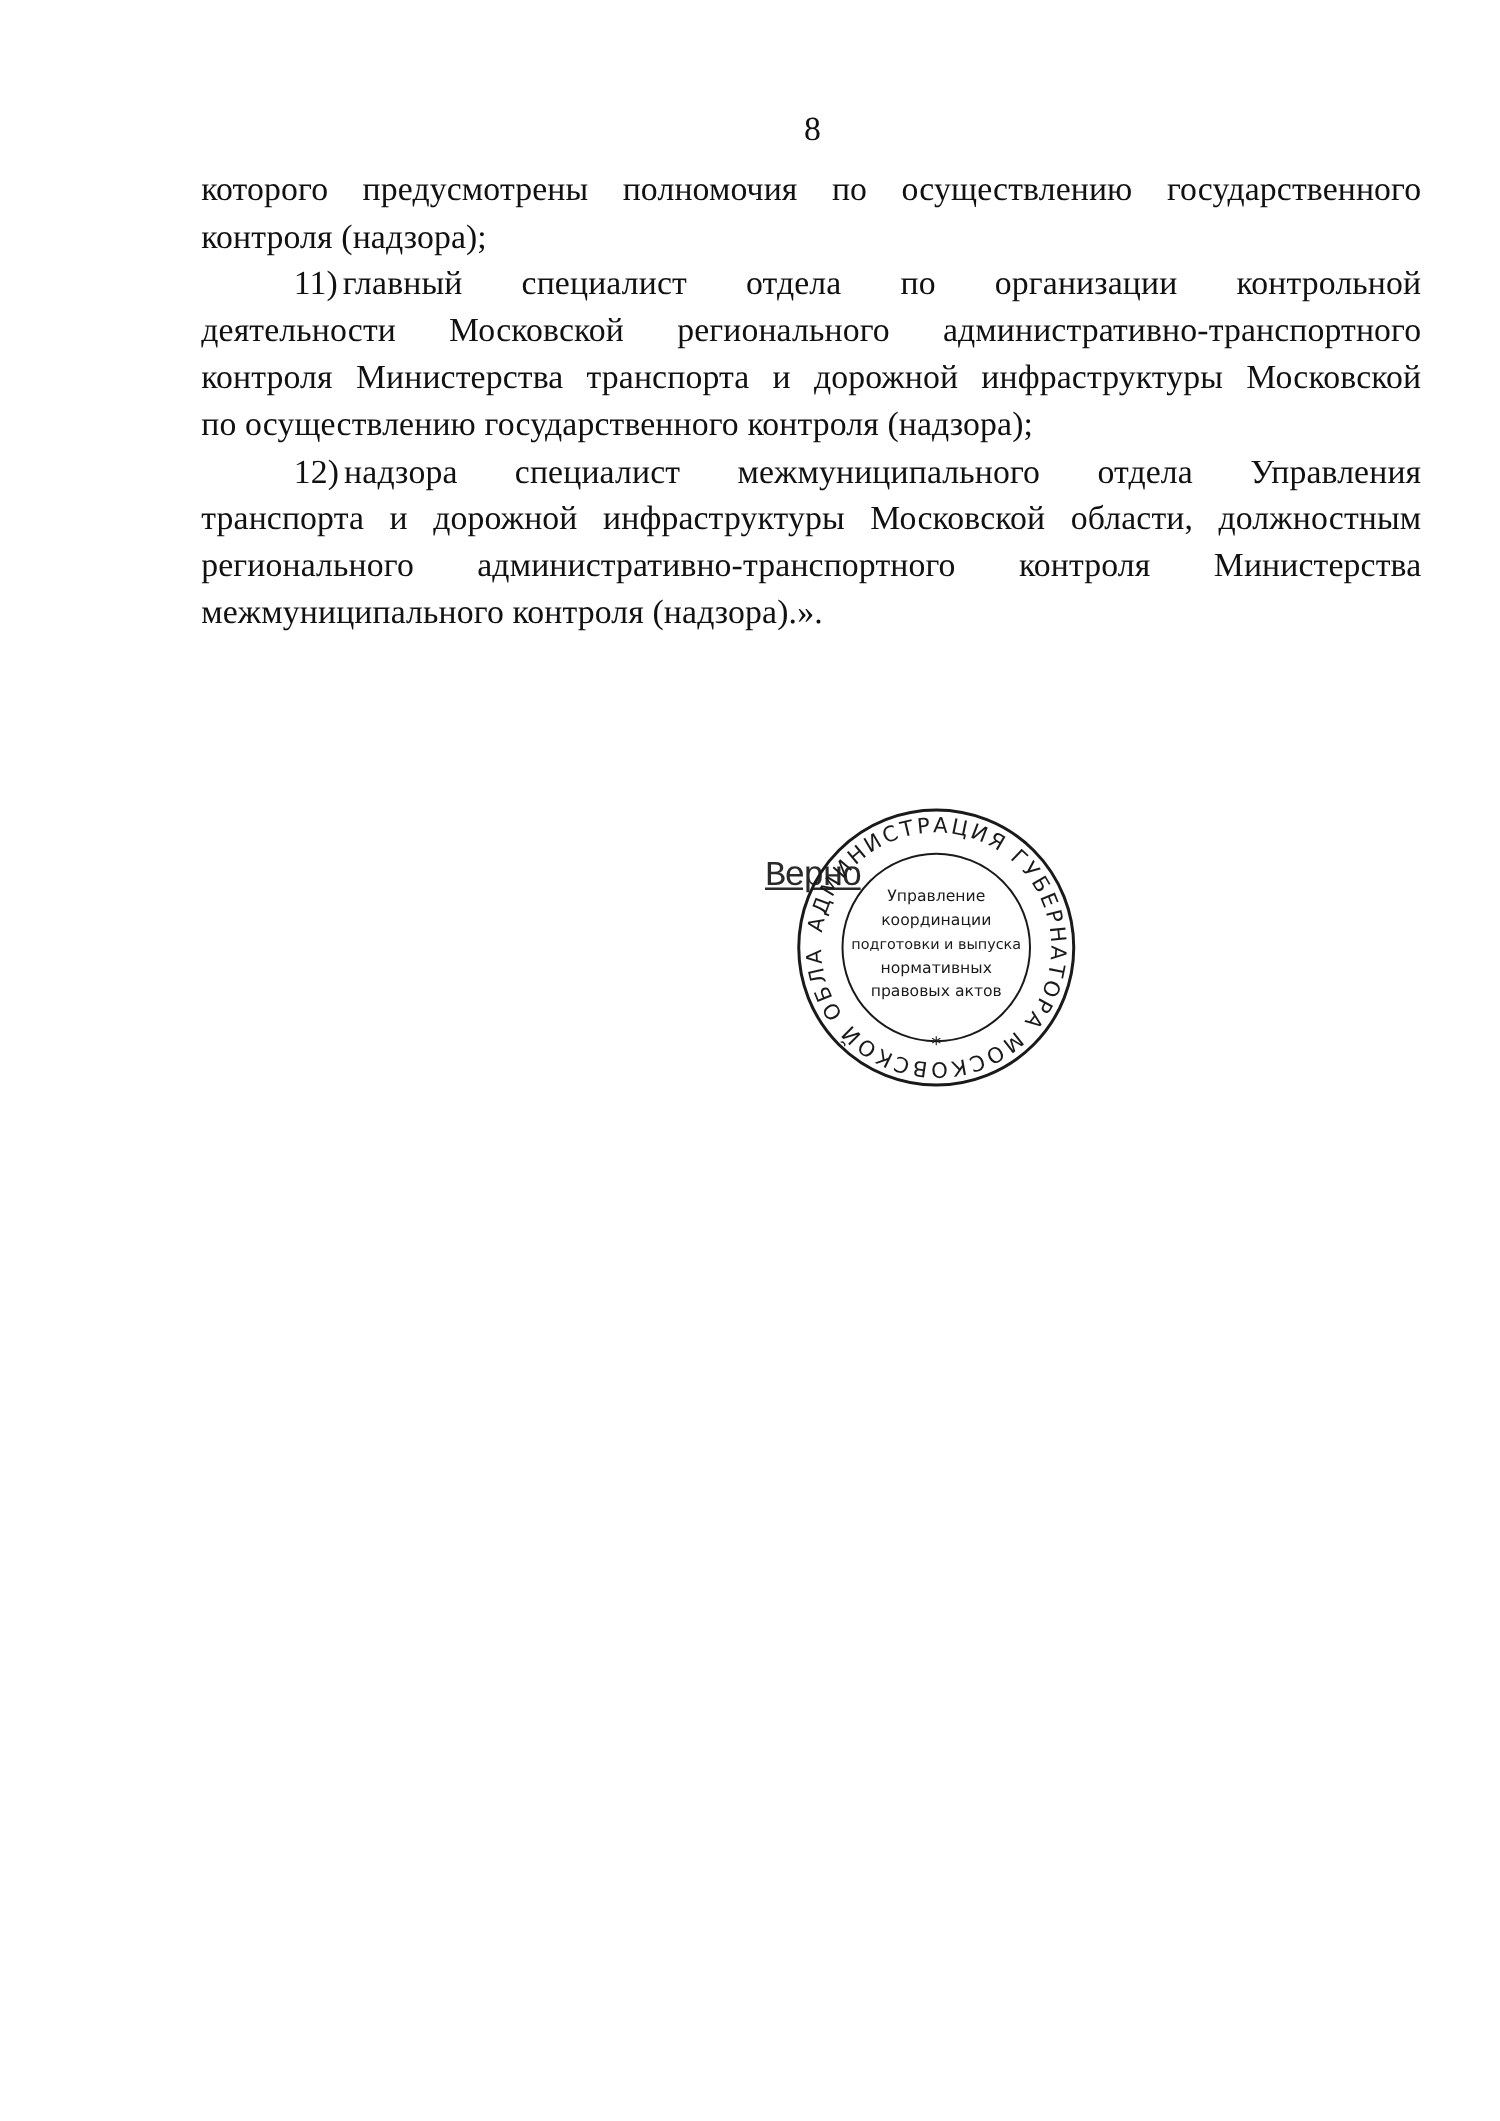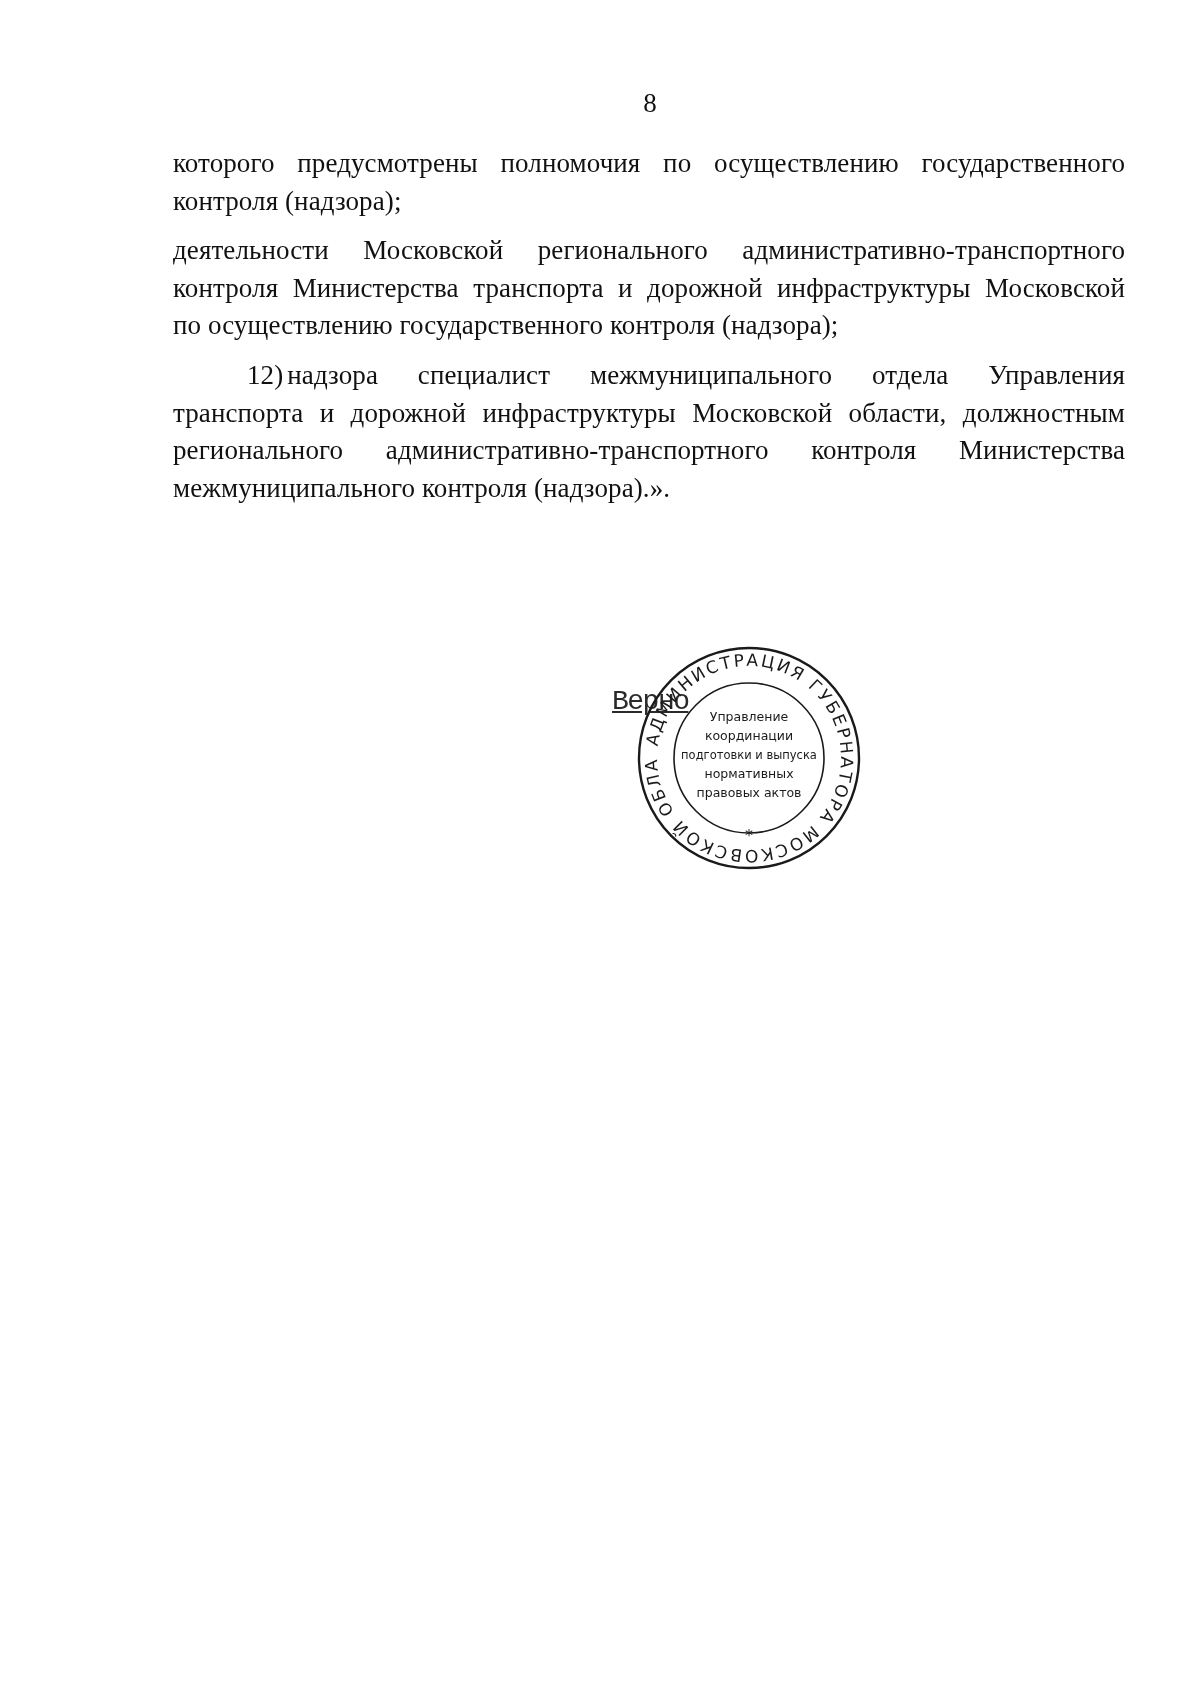--- a/index.html
+++ b/index.html
@@ -28,21 +28,21 @@
       position: absolute;
       left: 161px;
       top: 133px;
       width: 976px;
       font-size: 27px;
       line-height: 37.6px;
       text-align: justify;
       letter-spacing: 0.1px;
     }
     .para {
-      margin: 12px;
+      margin: 0;
       text-align: justify;
       text-align-last: left;
     }
     .para .ln {
       display: block;
       text-align: justify;
       text-align-last: justify;
       white-space: nowrap;
     }
     .para .ln.last {
@@ -86,20 +86,21 @@
 <div class="page-number">8</div>
 
 <div class="body-text">
 
   <p class="para">
     <span class="ln">которого предусмотрены полномочия по осуществлению государственного</span>
     <span class="ln last">контроля (надзора);</span>
   </p>
 
   <p class="para">
+    <span class="ln indent"><span class="num">11)</span><span>главный специалист отдела по организации контрольной</span></span>
     <span class="ln">деятельности Московской регионального административно-транспортного</span>
     <span class="ln">контроля Министерства транспорта и дорожной инфраструктуры Московской</span>
     <span class="ln last">по осуществлению государственного контроля (надзора);</span>
   </p>
 
   <p class="para">
     <span class="ln indent"><span class="num">12)</span><span>надзора специалист межмуниципального отдела Управления</span></span>
     <span class="ln">транспорта и дорожной инфраструктуры Московской области, должностным</span>
     <span class="ln">регионального административно-транспортного контроля Министерства</span>
     <span class="ln last">межмуниципального контроля (надзора).».</span>

